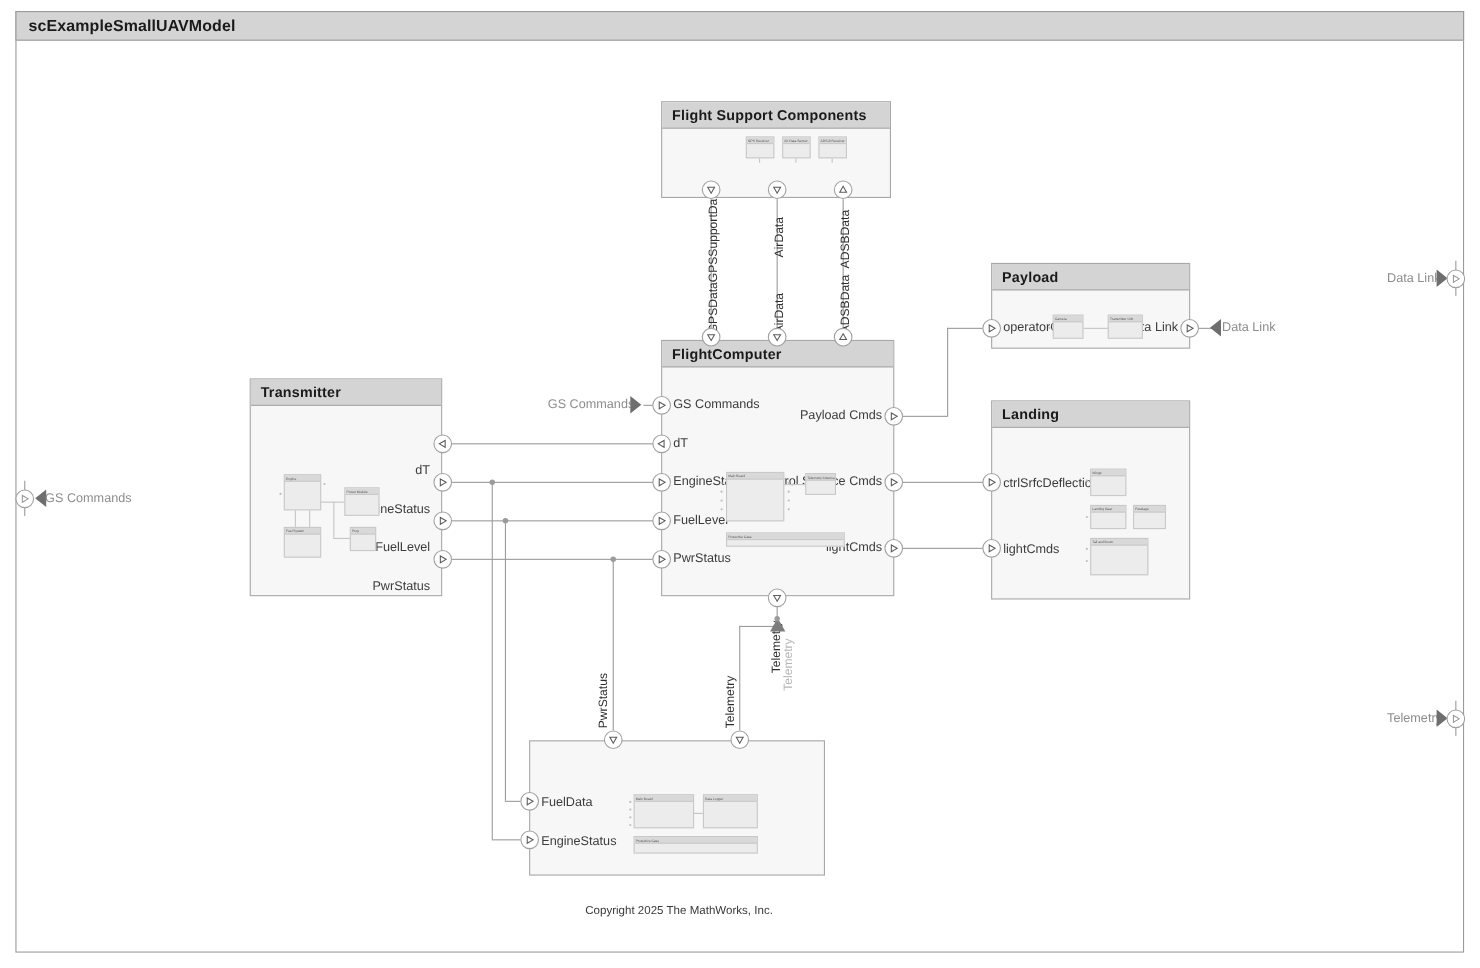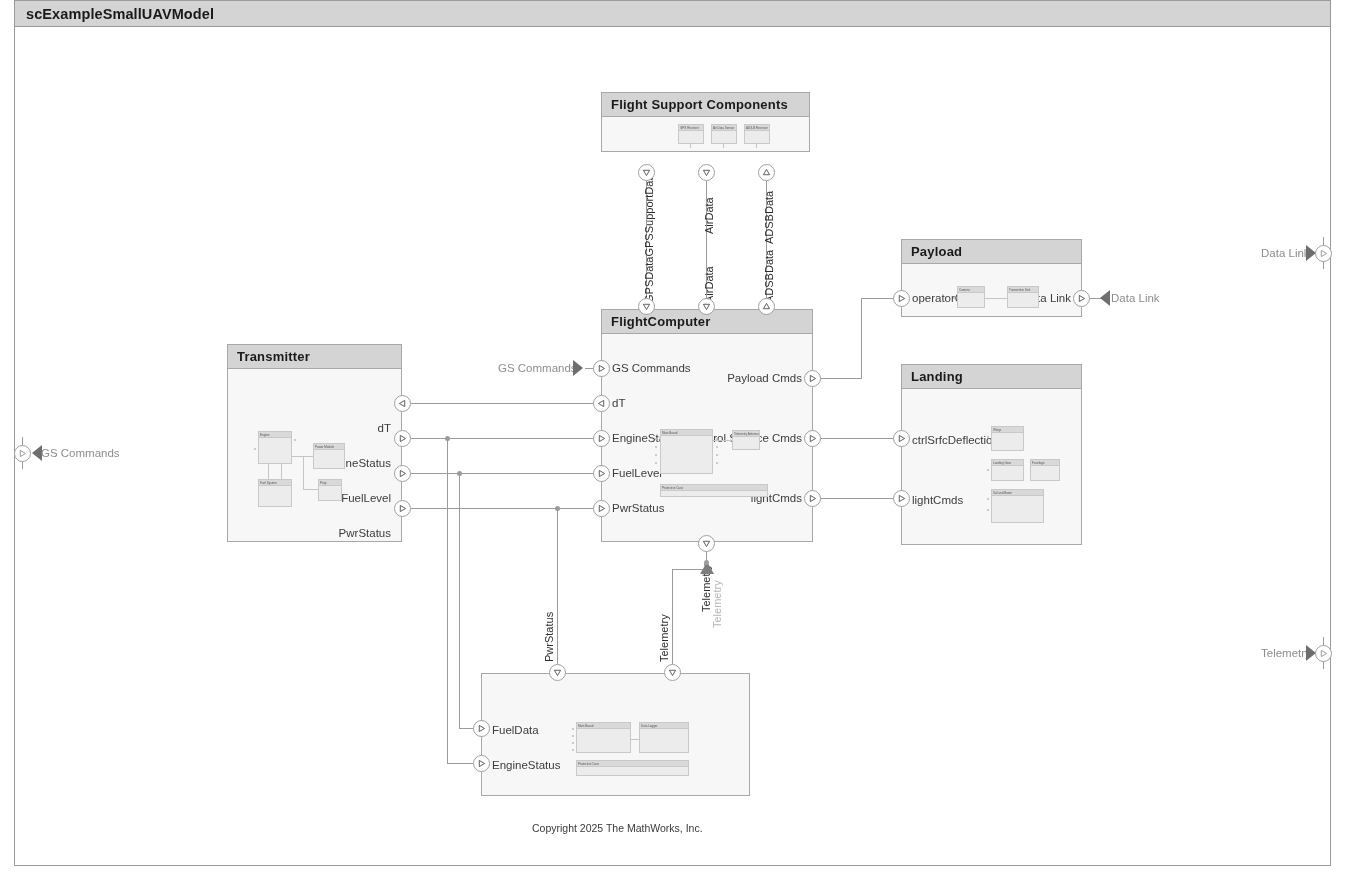--- a/index.html
+++ b/index.html
@@ -6,21 +6,21 @@
   html,body{margin:0;padding:0;background:#ffffff;}
   body{font-family:"Liberation Sans","DejaVu Sans",sans-serif;}
   #canvas{position:relative;width:1345px;height:880px;overflow:hidden;background:#ffffff;}
 
   
   .model-frame{
     position:absolute;left:14px;top:10px;width:1317px;height:856px;
     border:1px solid #9a9a9a;background:#ffffff;box-sizing:border-box;
   }
   .model-titlebar{
-    position:absolute;left:14px;top:0;width:1317px;height:27px;
+    position:absolute;left:14px;top:10px;width:1317px;height:27px;
     background:#d4d4d4;border:1px solid #9a9a9a;box-sizing:border-box;
     display:flex;align-items:center;
   }
   .model-title{
     font-size:14.5px;font-weight:bold;color:#1a1a1a;padding-left:11px;letter-spacing:.1px;
   }
 
   
   .comp{position:absolute;box-sizing:border-box;border:1px solid #a8a8a8;background:#f7f7f7;}
   .comp-hdr{
@@ -135,21 +135,21 @@
   <div class="vlabel" style="left:763px;top:303px;">ADSBData</div>
 
   <div class="vlabel" style="left:543px;top:662px;">PwrStatus</div>
   <div class="vlabel" style="left:700px;top:612px;">Telemetry</div>
   <div class="vlabel gray" style="left:711px;top:628px;">Telemetry</div>
   <div class="vlabel" style="left:658px;top:662px;">Telemetry</div>
 
   <div class="merge-marker" style="left:700px;top:562px;"></div>
   <div class="junc" style="left:704px;top:560px;"></div>
 
-  <div class="comp" style="left:601px;top:92px;width:209px;height:60px;">
+  <div class="comp" style="left:601px;top:92px;width:209px;height:88px;">
     <div class="comp-hdr">
       <span>Flight Support Components</span>
     </div>
     <div class="comp-body">
 
       <div class="mini" style="left:76px;top:7px;width:26px;height:20px;">
         <div class="mini-hdr">
             <span>GPS Receiver</span>
           </div>
       </div>

